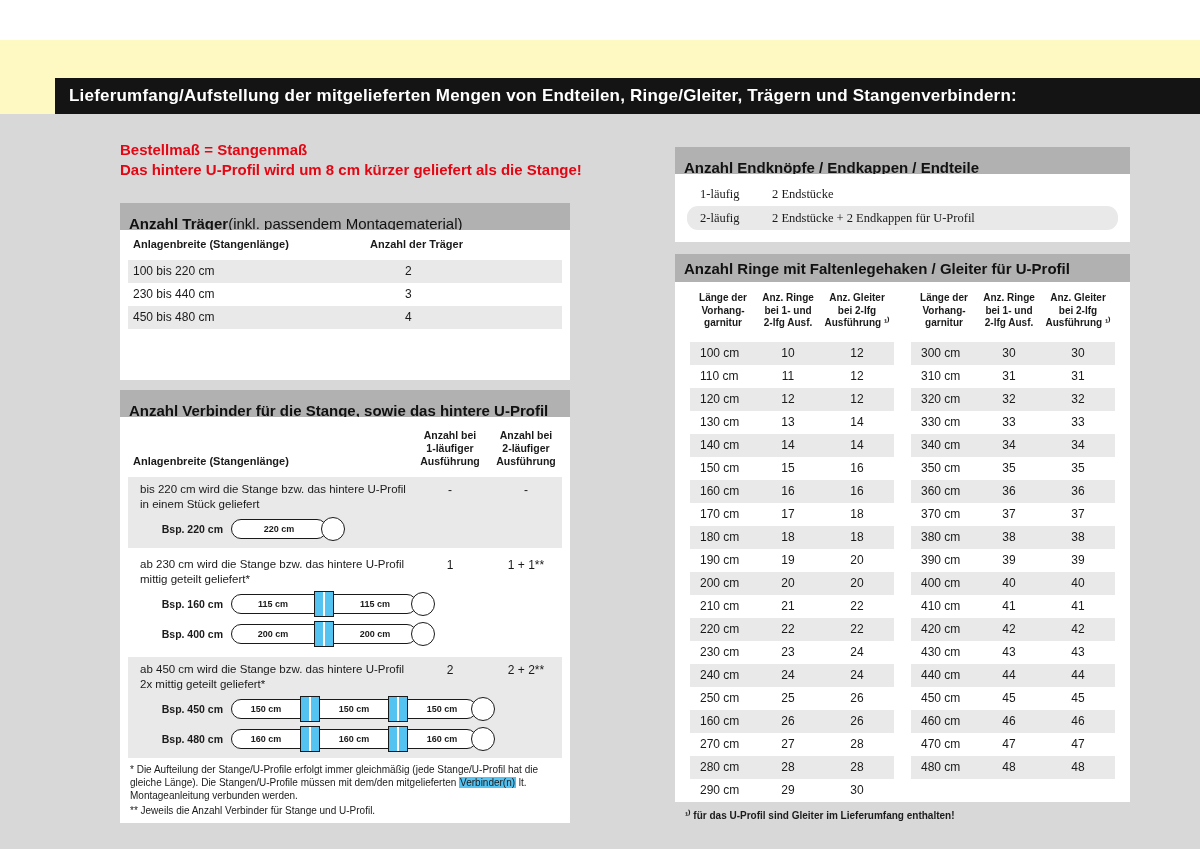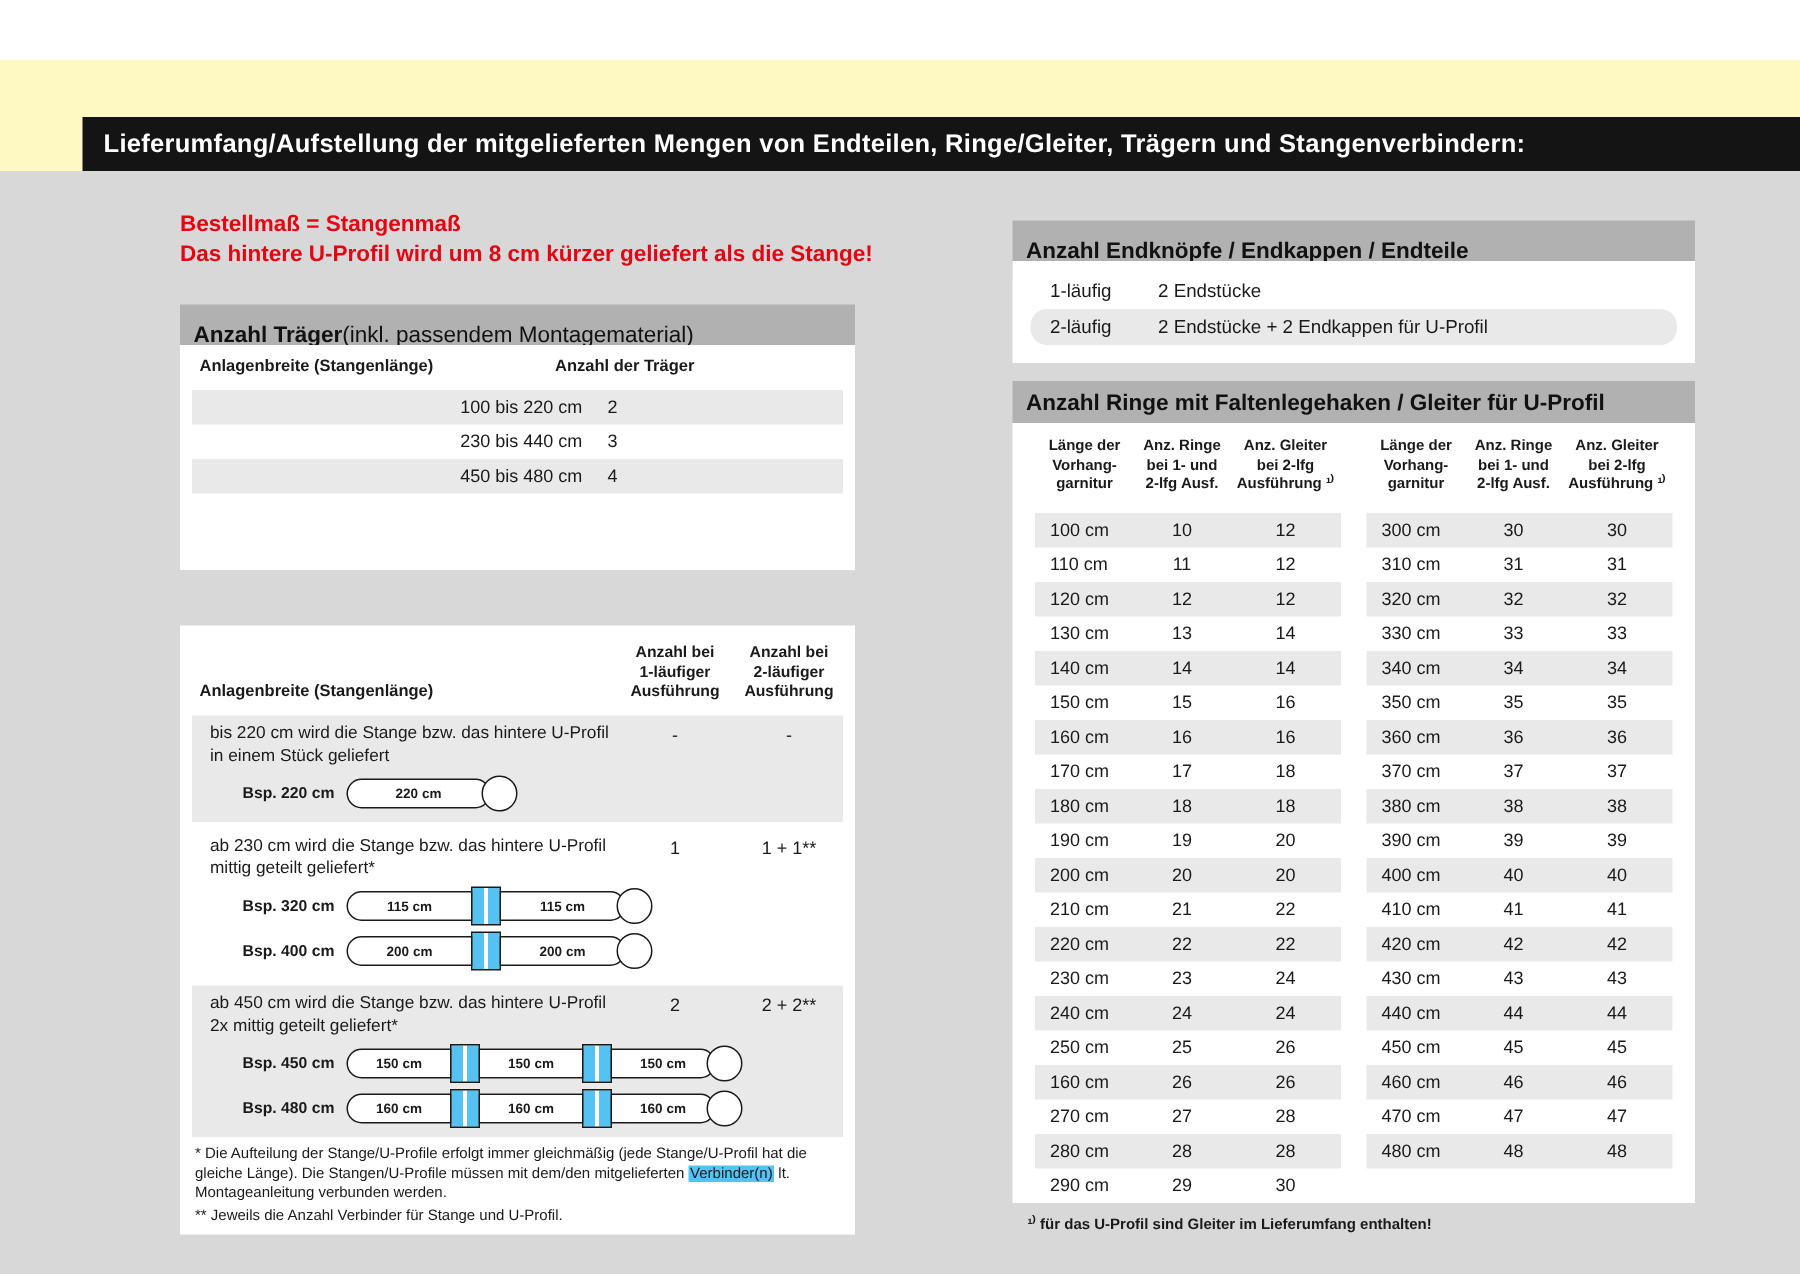--- a/index.html
+++ b/index.html
@@ -14,21 +14,21 @@
           box-sizing:border-box;padding-left:9px;font-size:15px;color:#111;}
   .secbar .b{font-weight:bold;}
   .box{position:absolute;background:#ffffff;}
   
   .traeger-bar{left:120px;top:163px;width:450px;}
   .traeger-box{left:120px;top:190px;width:450px;height:150px;}
   .traeger-box .thead{position:absolute;top:8px;left:0;width:100%;font-size:11px;font-weight:bold;}
   .traeger-box .thead .h1{position:absolute;left:13px;top:0;}
   .traeger-box .thead .h2{position:absolute;left:250px;top:0;}
   .trows{position:absolute;top:30px;left:8px;right:8px;}
-  .trow{position:relative;height:23px;line-height:23px;font-size:12px;text-align:center;}
+  .trow{position:relative;height:23px;line-height:23px;font-size:12px;}
   .trow.stripe{background:var(--stripe-gray,#e9e9e9);}
   .trow .tc1{padding-left:5px;}
   .trow .tc2{position:absolute;left:277px;top:0;}
   .tnote{position:absolute;left:13px;top:104px;width:424px;font-size:11px;line-height:14px;white-space:pre-line;}
   
   .verbinder-bar{left:120px;top:350px;width:450px;}
   .verbinder-box{left:120px;top:377px;width:450px;height:406px;}
   .vh1{position:absolute;left:13px;top:38px;font-size:11px;font-weight:bold;}
   .vh2,.vh3{position:absolute;top:12px;width:60px;text-align:center;font-size:10.5px;font-weight:bold;
             line-height:13px;white-space:pre-line;}
@@ -55,21 +55,21 @@
   .connector{box-sizing:border-box;width:20px;height:26px;margin:0 -1px;position:relative;z-index:2;
              border:1px solid #1a1a1a;
              background:linear-gradient(90deg,var(--highlight-cyan,#54c3f1) 0 44%,#ffffff 44% 56%,var(--highlight-cyan,#54c3f1) 56% 100%);}
   .knob{box-sizing:border-box;width:24px;height:24px;border:1.5px solid #1a1a1a;border-radius:50%;
         background:#fff;margin-left:-6px;position:relative;z-index:3;}
   .fnotes{position:absolute;left:10px;top:346px;width:428px;font-size:10px;line-height:13px;}
   .fn2{margin-top:2px;}
   .hl{background:var(--highlight-cyan,#54c3f1);padding:0 1px;}
   
   .endteile-bar{left:675px;top:107px;width:455px;}
-  .endteile-box{left:675px;top:134px;width:455px;height:68px;box-sizing:border-box;padding-top:8px;}
+  .endteile-box{left:675px;top:134px;width:455px;height:68px;box-sizing:border-box;padding-top:8px;font-family:Liberation Serif, serif;}
   .endteile-rows{margin:0 12px;}
   .erow{position:relative;height:24px;line-height:24px;font-size:12.5px;}
   .erow.stripe{background:var(--stripe-gray,#e9e9e9);border-radius:11px;}
   .erow .ec1{padding-left:13px;}
   .erow .ec2{position:absolute;left:85px;top:0;}
   
   .ringe-bar{left:675px;top:214px;width:455px;height:28px;}
   .ringe-box{left:675px;top:242px;width:455px;height:520px;}
   .ring-table{position:absolute;top:10px;width:204px;}
   .ring-table.tl{left:15px;}
@@ -112,20 +112,23 @@
       <span class="h1">Anlagenbreite (Stangenlänge)</span>
       <span class="h2">Anzahl der Träger</span>
     </div>
     <div class="trows">
         <div class="trow stripe"><span class="tc1">100 bis 220 cm</span><span class="tc2">2</span></div>
         <div class="trow"><span class="tc1">230 bis 440 cm</span><span class="tc2">3</span></div>
         <div class="trow stripe"><span class="tc1">450 bis 480 cm</span><span class="tc2">4</span></div>
       </div>
   </div>
 
+  <div class="secbar verbinder-bar">
+    <span class="b">Anzahl Verbinder für die Stange, sowie das hintere U-Profil</span>
+  </div>
   <div class="box verbinder-box">
     <div class="vh1">Anlagenbreite (Stangenlänge)</div>
     <div class="vh2">Anzahl bei
 1-läufiger
 Ausführung</div>
     <div class="vh3">Anzahl bei
 2-läufiger
 Ausführung</div>
     <div class="vsections">
         <div class="vsection stripe">
@@ -140,21 +143,21 @@
               <span class="knob"></span>
             </div>
           </div>
         </div>
         <div class="vsection">
           <div class="vtext">ab 230 cm wird die Stange bzw. das hintere U-Profil
 mittig geteilt geliefert*</div>
           <div class="vval v1">1</div>
           <div class="vval v2">1 + 1**</div>
           <div class="exrow">
-            <span class="exlabel">Bsp. 320 cm</span>
+            <span class="exlabel">Bsp. 160 cm</span>
             <div class="rod seg2">
               <span class="rseg first">115 cm</span>
               <span class="connector"></span>
               <span class="rseg last">115 cm</span>
               <span class="knob"></span>
             </div>
           </div>
           <div class="exrow">
             <span class="exlabel">Bsp. 400 cm</span>
             <div class="rod seg2">

